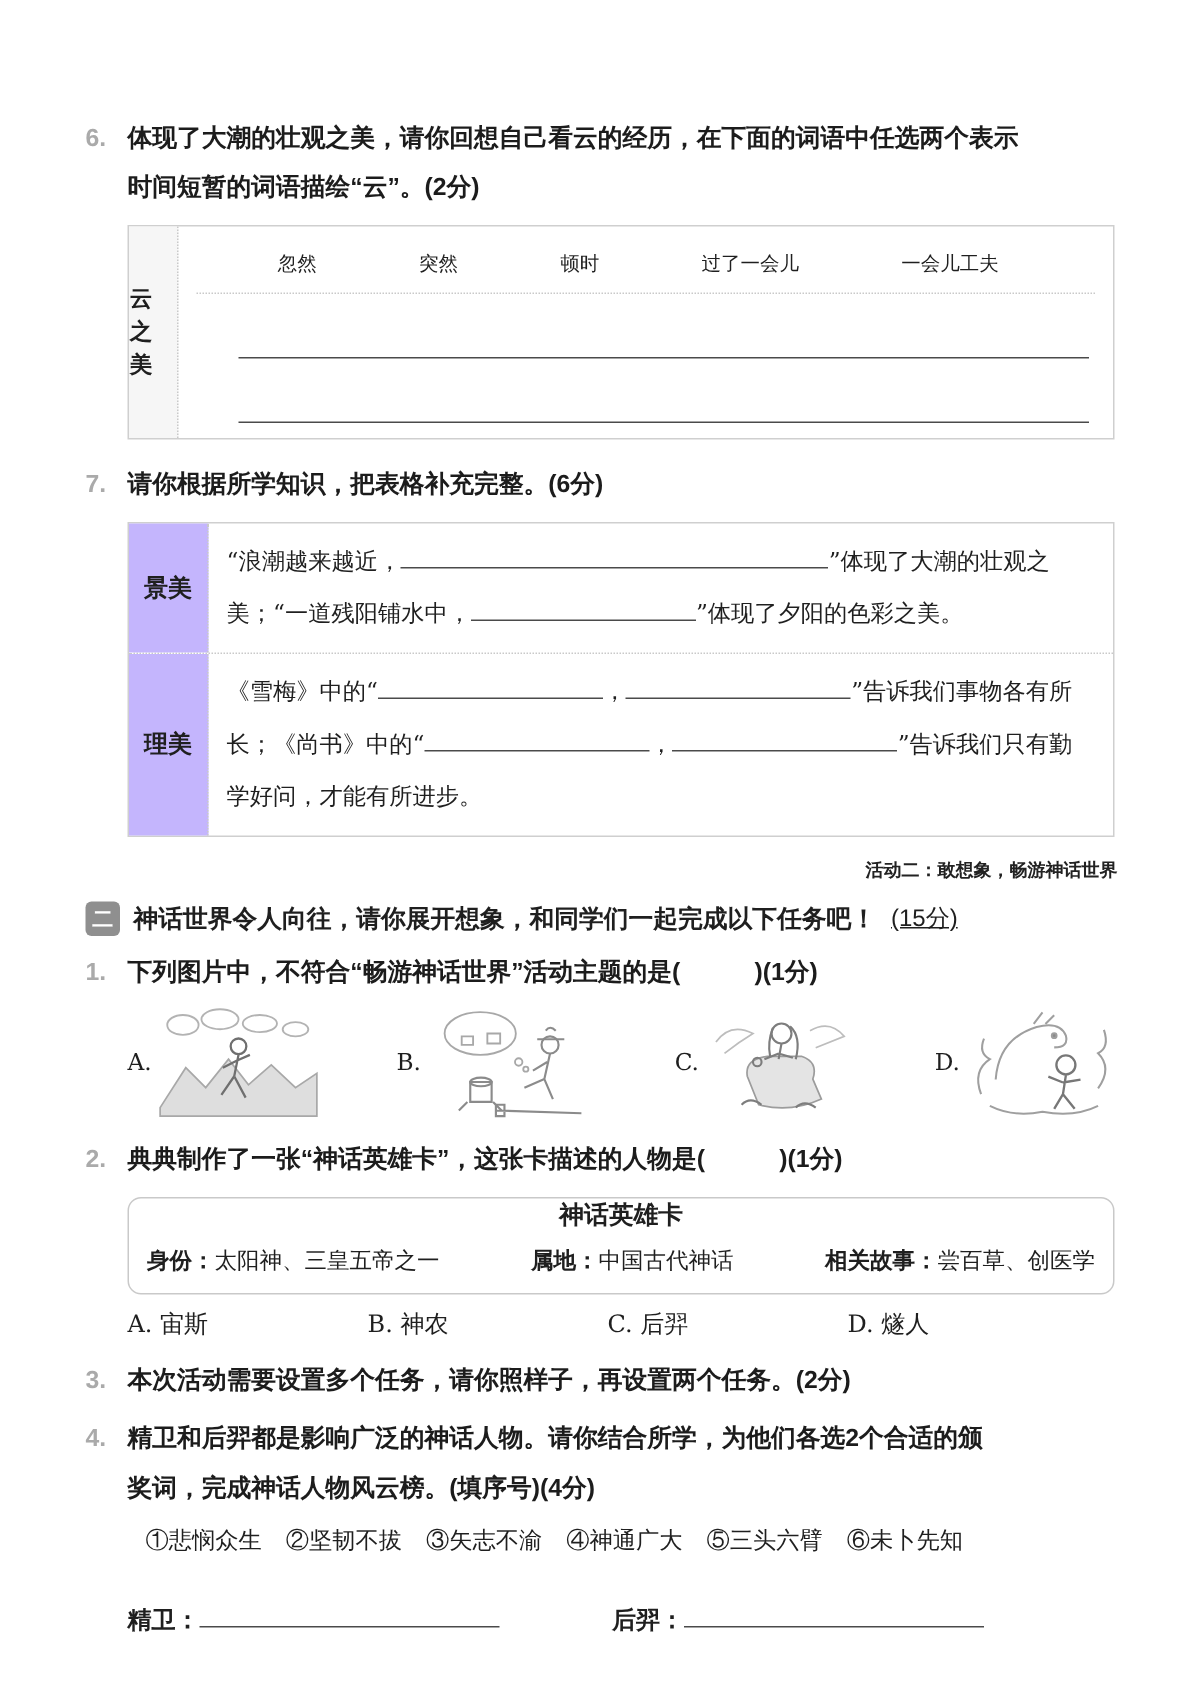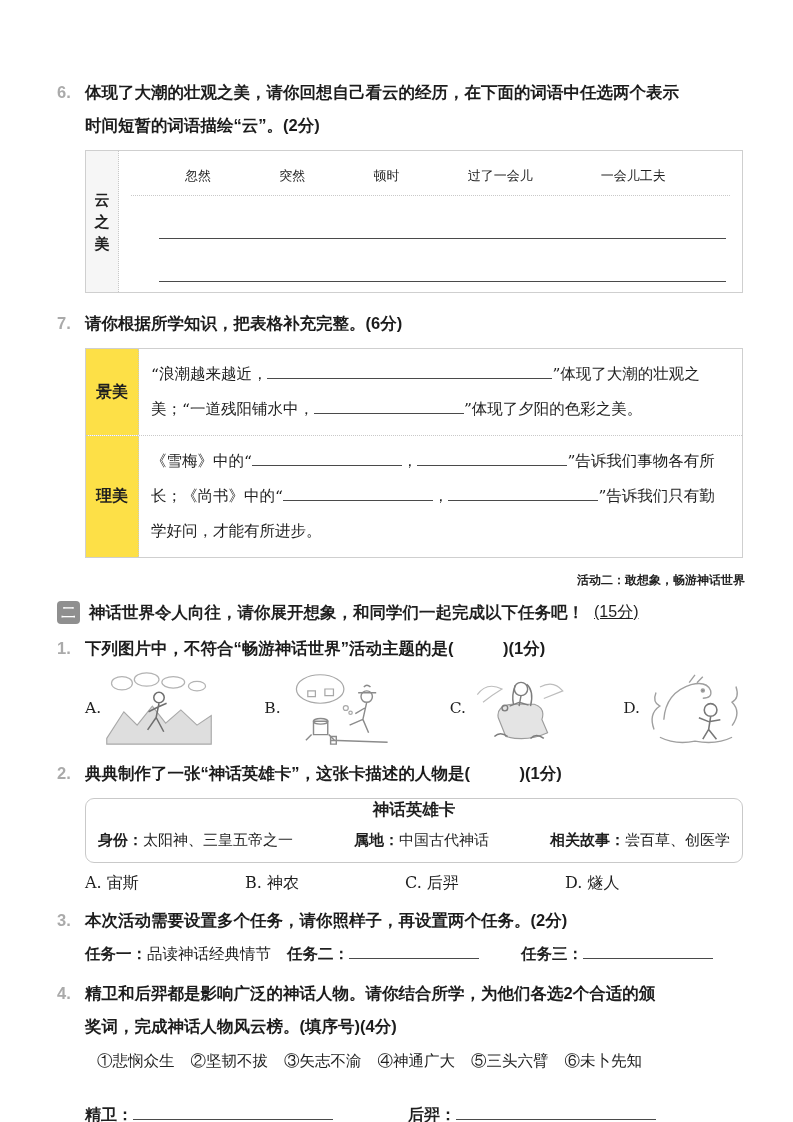--- a/index.html
+++ b/index.html
@@ -11,31 +11,31 @@
   .page{box-sizing:border-box;width:793px;height:1122px;padding:76px 48px 0 57px;}
   .q{margin:0 0 6px 0;}
   .qline{display:flex;align-items:flex-start;line-height:33px;font-size:16.5px;font-weight:600;color:#1c1c1c;}
   .qnum{color:#aaaaaa;width:28px;flex:0 0 28px;font-weight:700;}
   .indent{padding-left:28px;}
   .kai{font-family:"DejaVu Serif","Liberation Serif",serif;font-weight:400;}
   .bl{display:inline-block;border-bottom:1px solid #4a4a4a;height:13px;vertical-align:baseline;}.w130{width:130px;}.w150{width:150px;}.w200{width:200px;}.w285{width:285px;}
 
   
   .tbl{display:flex;border:1px solid #cfcfcf;margin:8px 0 14px 28px;width:658px;box-sizing:border-box;background:#fff;}
-  .tbl-left{flex:0 0 32px;background:#f6f6f6;border-right:1px dotted #c9c9c9;display:flex;align-items:center;justify-content:center;font-weight:700;font-size:15px;}
+  .tbl-left{flex:0 0 32px;background:#f6f6f6;border-right:1px dotted #c9c9c9;display:flex;align-items:center;font-weight:700;font-size:15px;}
   .tbl-left span{display:block;width:16px;line-height:22px;text-align:center;word-break:break-all;}
   .tbl-right{flex:1;padding:6px 12px 10px 12px;}
   .words-row{display:flex;justify-content:space-around;align-items:center;height:38px;border-bottom:1px dotted #c9c9c9;font-size:13px;padding:0 30px 0 20px;text-align:center;}
   .ansline{border-bottom:1px solid #4a4a4a;height:42px;margin:0 4px 0 28px;}
 
   
   .tbl2{border:1px solid #cfcfcf;margin:8px 0 14px 28px;width:658px;box-sizing:border-box;}
   .tbl2 .row{display:flex;}
   .tbl2 .row + .row{border-top:1px dotted #c9c9c9;}
-  .tbl2 .rlabel{flex:0 0 52px;background:#fde047;border-right:1px dotted #c9c9c9;display:flex;align-items:center;justify-content:center;font-weight:700;font-size:16px;}
+  .tbl2 .rlabel{flex:0 0 52px;background:#c4b5fd;border-right:1px dotted #c9c9c9;display:flex;align-items:center;justify-content:center;font-weight:700;font-size:16px;}
   .tbl2 .rbody{flex:1;padding:8px 12px;font-size:15.5px;line-height:35px;}
 
   
   .heading{text-align:right;font-weight:700;font-size:12px;margin:14px 0 12px 0;color:#222;}
   .section{display:flex;align-items:center;margin:0 0 8px 0;font-size:16.5px;font-weight:800;}
   .sec-icon{flex:0 0 23px;height:23px;background:#8f8f8f;border-radius:4px;color:#fff;font-size:14px;font-weight:700;display:flex;align-items:center;justify-content:center;margin-right:9px;}
   .sec-score{font-weight:400;margin-left:10px;font-size:16px;text-decoration:underline;}
 
   
   .figrow{display:flex;align-items:center;margin:4px 0 10px 28px;width:660px;justify-content:space-between;}
@@ -224,30 +224,20 @@
       <span>C. 后羿</span>
       <span>D. 燧人</span>
     </div>
   </div>
 
   <div class="q">
     <div class="qline">
       <span class="qnum">3.</span>
       <span>本次活动需要设置多个任务，请你照样子，再设置两个任务。(2分)</span>
     </div>
-    <div class="taskline">
-      <b>任务一：</b>
-      <span class="kai">品读神话经典情节</span>
-      <span style="width:16px;"></span>
-      <b>任务二：</b>
-      <span class="bl w130"></span>
-      <span style="width:42px;"></span>
-      <b>任务三：</b>
-      <span class="bl w130"></span>
-    </div>
   </div>
 
   <div class="q">
     <div class="qline">
       <span class="qnum">4.</span>
       <span>精卫和后羿都是影响广泛的神话人物。请你结合所学，为他们各选2个合适的颁</span>
     </div>
     <div class="qline indent">
       <span>奖词，完成神话人物风云榜。(填序号)(4分)</span>
     </div>

